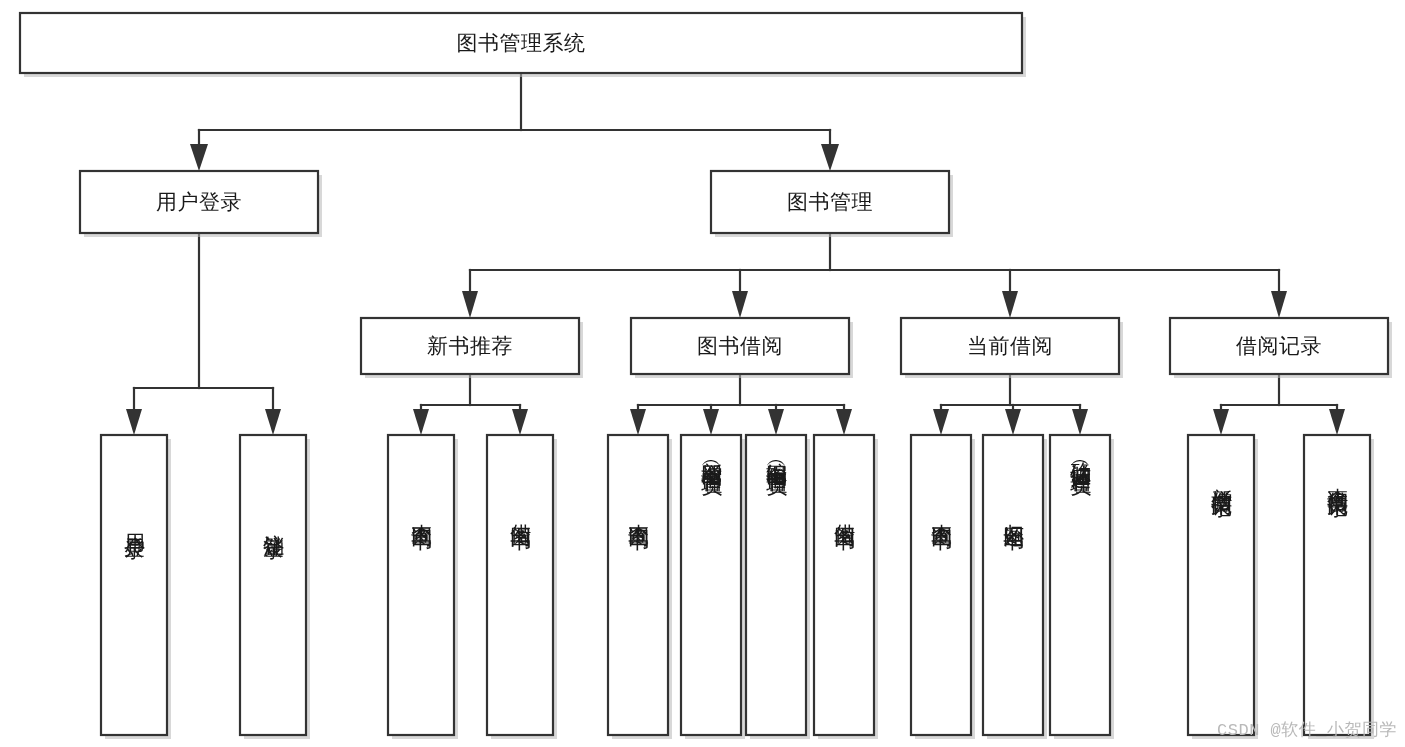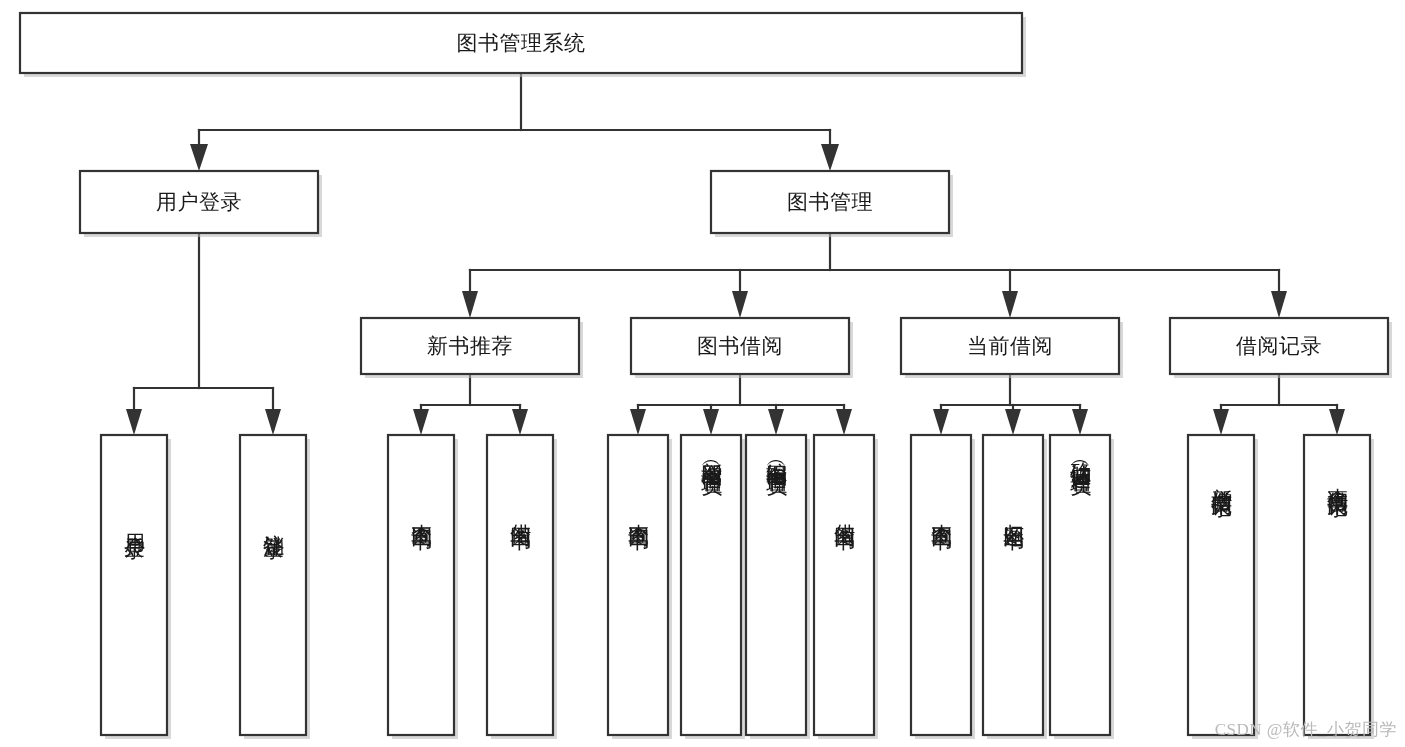--- a/index.html
+++ b/index.html
@@ -68,21 +68,21 @@
     font-size: 21px;
     color: #1a1a1a;
     line-height: 1.02;
     letter-spacing: 2px;
     white-space: nowrap;
   }
   .watermark {
     position: absolute;
     right: 8px;
     bottom: 6px;
-    font-family: Liberation Serif, serif;
+    font-family: Liberation Mono, monospace;
     font-size: 17px;
     color: #b9b9b9;
     letter-spacing: 0.5px;
     user-select: none;
   }
 </style>
 </head>
 <body>
 
 <div id="diagram-root">

